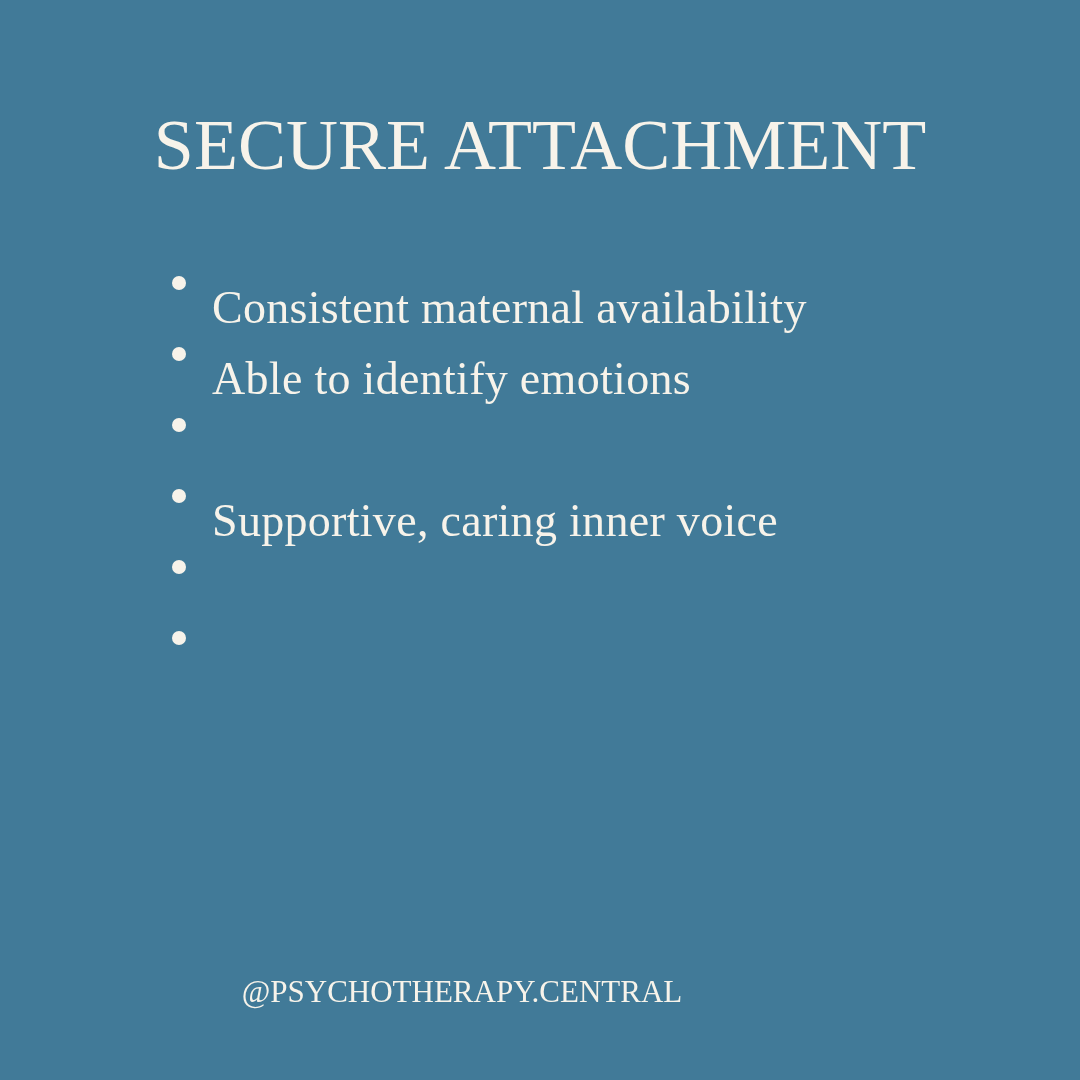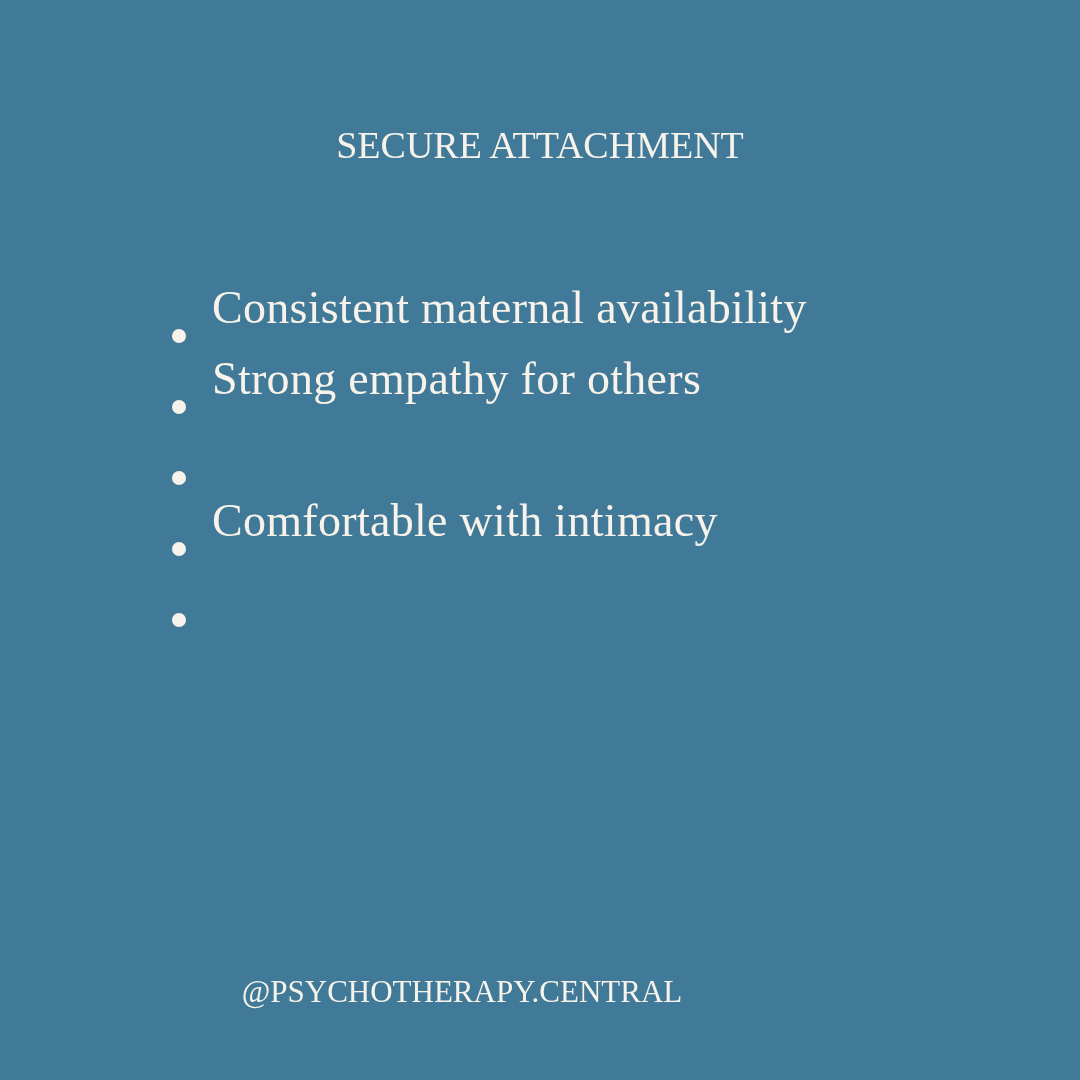--- a/index.html
+++ b/index.html
@@ -9,37 +9,37 @@
       position: relative;
       overflow: hidden;
       color: #f7f3ea;
       font-family: "DejaVu Serif", "Liberation Serif", serif;
     }
     .title {
       position: absolute;
       top: 110px; left: 0; width: 1080px;
       text-align: center;
       font-family: "Liberation Serif", serif;
-      font-size: 38px;
+      font-size: 72px;
       letter-spacing: 0px;
       line-height: 70px;
       font-weight: normal;
       margin: 0;
     }
     .list {
       position: absolute;
       top: 272px; left: 172px;
       list-style: none;
       margin: 0; padding: 0;
     }
     .list li {
       height: 71px;
       line-height: 71px;
       display: flex;
-      align-items: flex-end;
+      align-items: flex-start;
       white-space: nowrap;
     }
     .bullet {
       width: 14px; height: 14px;
       border-radius: 50%;
       background: #f7f3ea;
       display: inline-block;
       margin-right: 26px;
       margin-top: 4px;
       flex: none;
@@ -63,27 +63,30 @@
 
 <h1 class="title">SECURE ATTACHMENT</h1>
 
 <ul class="list">
   <li>
       <span class="bullet"></span>
       <span class="item-text">Consistent maternal availability</span>
     </li>
   <li>
       <span class="bullet"></span>
-      <span class="item-text">Strong empathy for others</span>
+      <span class="item-text">Able to identify emotions</span>
     </li>
   <li>
       <span class="bullet"></span>
     </li>
   <li>
       <span class="bullet"></span>
-      <span class="item-text">Comfortable with intimacy</span>
+      <span class="item-text">Supportive, caring inner voice</span>
+    </li>
+  <li>
+      <span class="bullet"></span>
     </li>
   <li>
       <span class="bullet"></span>
     </li>
 </ul>
 
 <div class="footer">@PSYCHOTHERAPY.CENTRAL</div>
 
 </body></html>

